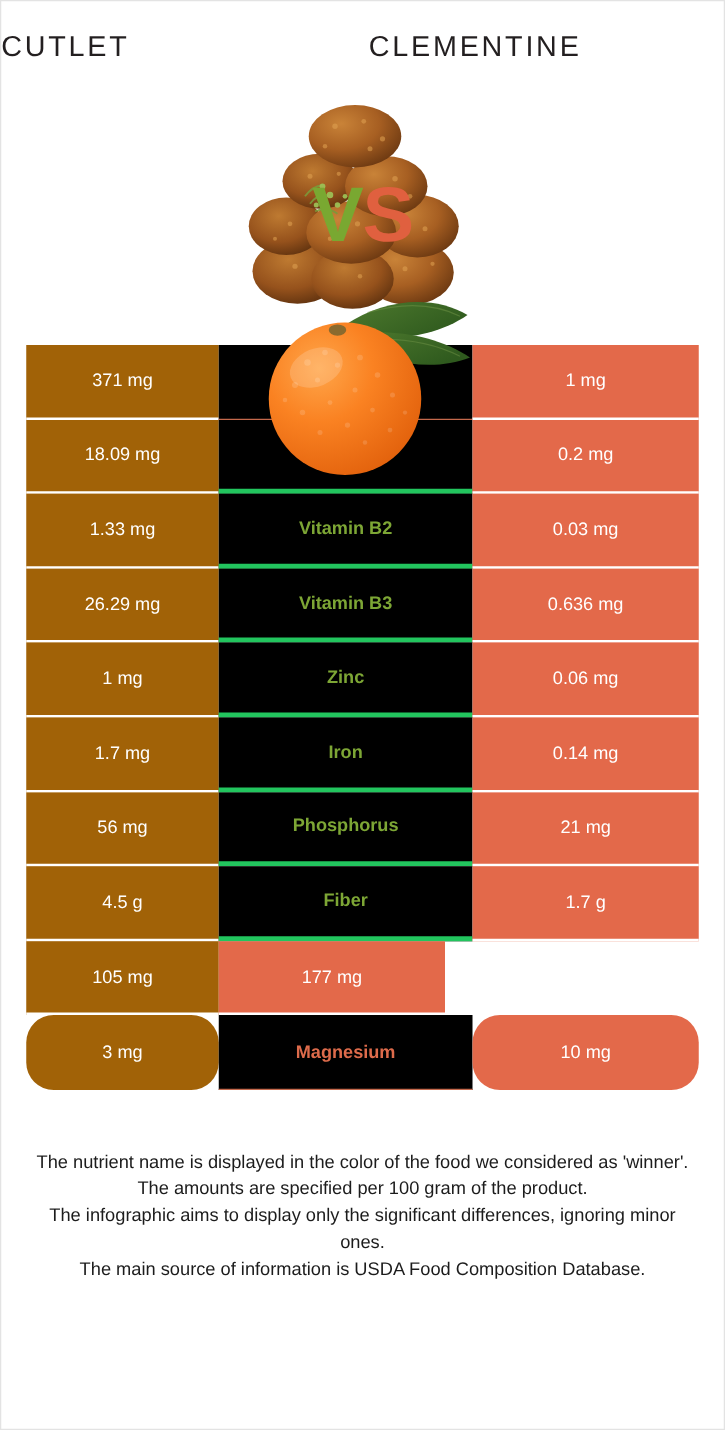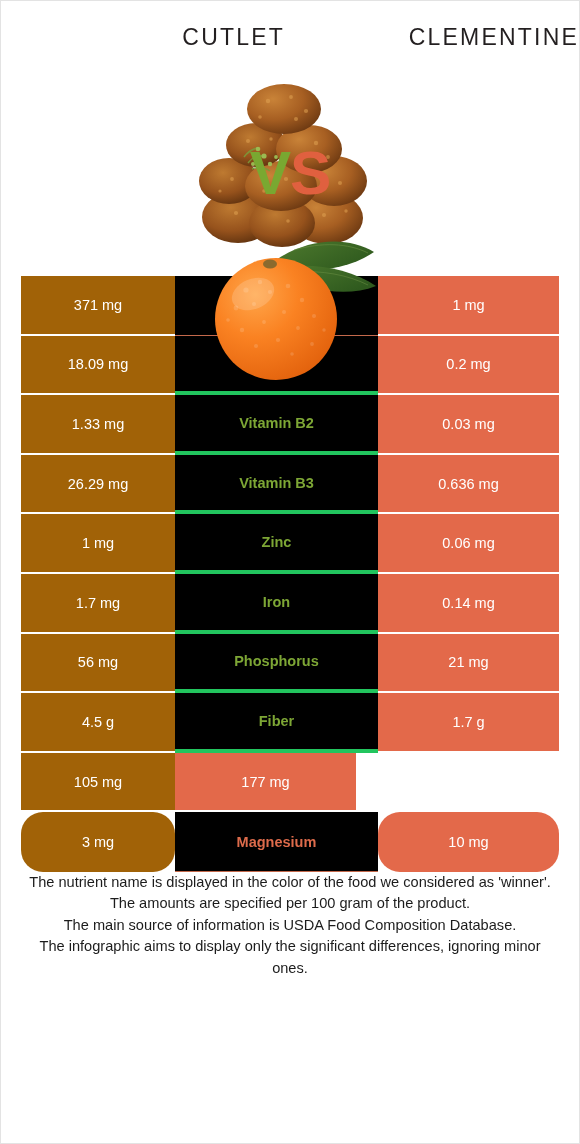--- a/index.html
+++ b/index.html
@@ -18,21 +18,21 @@
   }
 
   
   .titles {
     display: flex;
     padding-top: 22px;
     height: 38px;
   }
   .title-cell {
     flex: 1;
-    text-align: right;
+    text-align: left;
     font-size: 23px;
     letter-spacing: 2.2px;
     color: #231f20;
     font-weight: 300;
     font-stretch: semi-condensed;
     line-height: 28px;
     white-space: nowrap;
   }
   .title-left  { padding-right: 6px; }
   .title-right { padding-left: 4px; }
@@ -107,20 +107,21 @@
     border-bottom: 2px solid #ffffff;
   }
   .row:last-child .cell-left,
   .row:last-child .cell-right { border-bottom: none; border-radius: 22px; }
 
   .cell-mid.win-green  { color: #7DA635; border-bottom: 4px solid #22c55e; }
   .cell-mid.win-orange { color: #DD6B4B; border-bottom: 1px solid #C4694C; }
 
   
   .footer {
+    margin-top: 48px;
     padding: 0 26px;
     text-align: center;
     font-size: 14.6px;
     line-height: 21.5px;
     color: #1c1c1c;
   }
   .footer div { }
 </style>
 </head>
 <body>
@@ -300,15 +301,15 @@
     <div class="row">
       <div class="cell cell-left">3 mg</div>
       <div class="cell cell-mid win-orange">Magnesium</div>
       <div class="cell cell-right">10 mg</div>
     </div>
   </div>
 
 <div class="footer">
   <div>The nutrient name is displayed in the color of the food we considered as 'winner'.</div>
   <div>The amounts are specified per 100 gram of the product.</div>
+  <div>The infographic aims to display only the significant differences, ignoring minor ones.</div>
   <div>The main source of information is USDA Food Composition Database.</div>
-  <div>The infographic aims to display only the significant differences, ignoring minor ones.</div>
 </div>
 
 </body></html>

